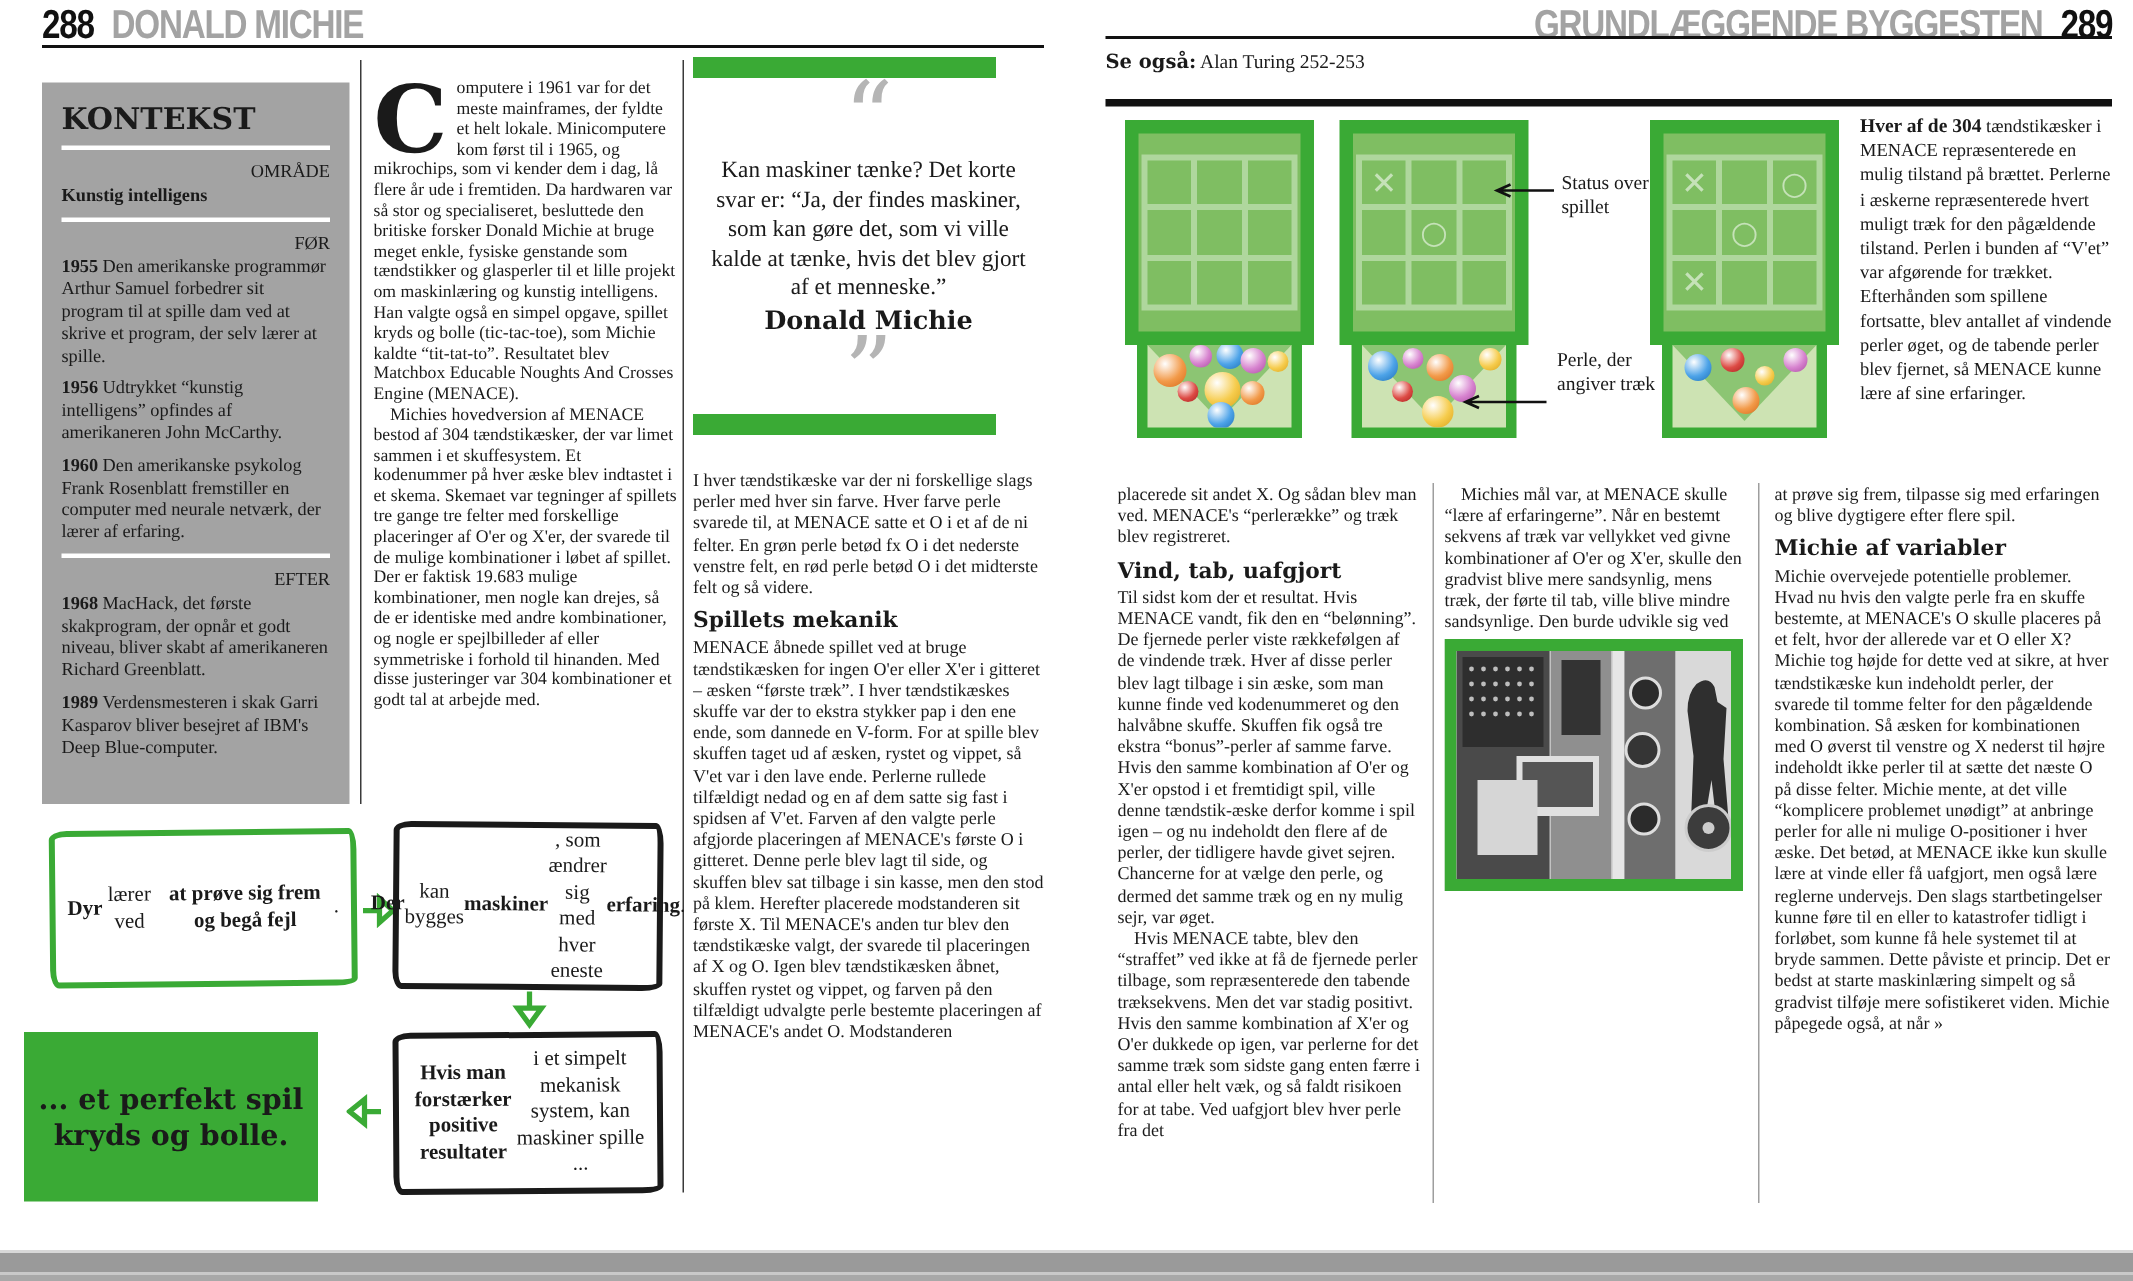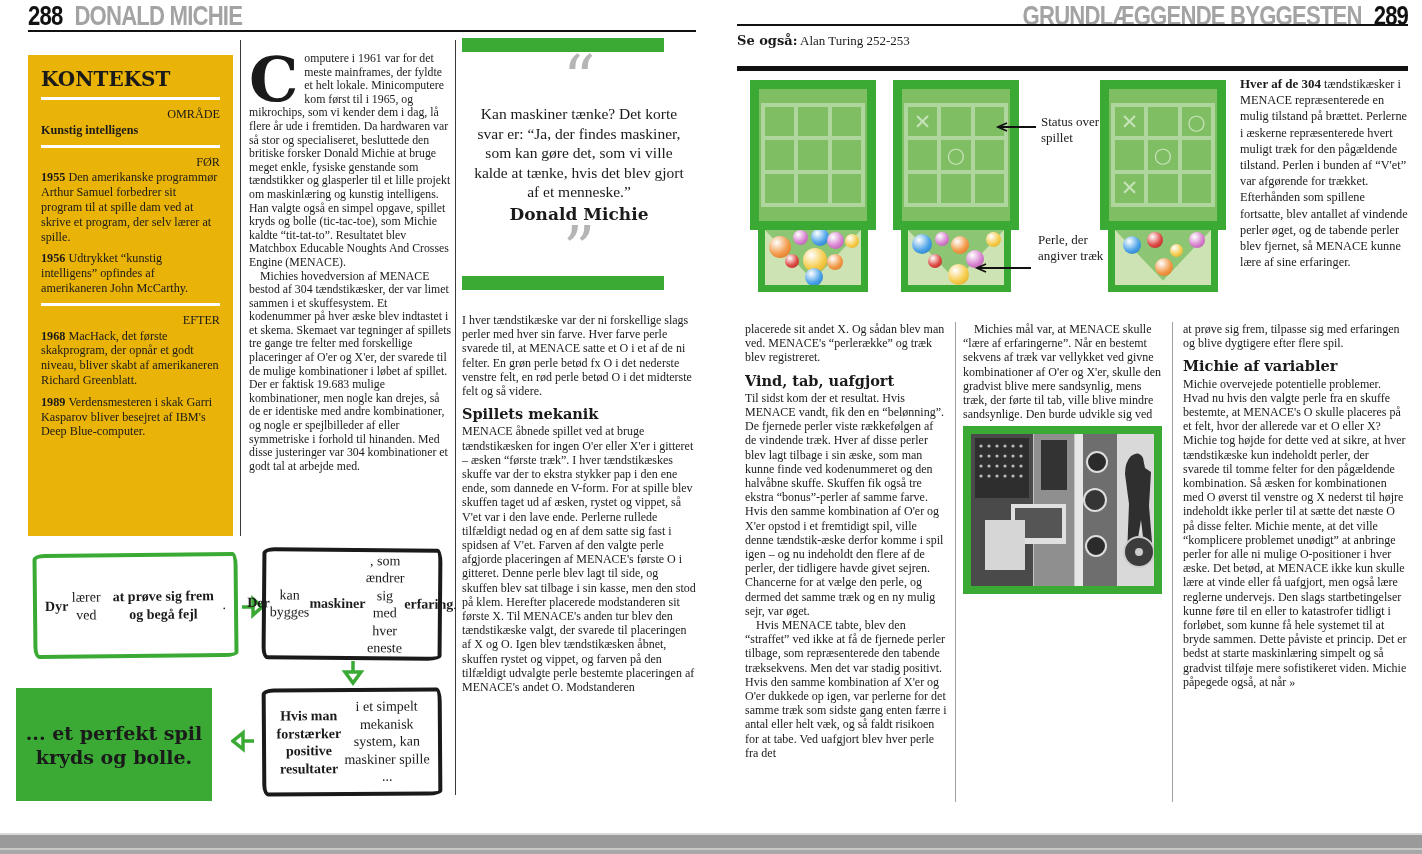--- a/index.html
+++ b/index.html
@@ -8,21 +8,21 @@
   .abs{position:absolute;}
   
   .hd{font-family:"Liberation Sans",sans-serif;font-weight:bold;font-size:27px;letter-spacing:-1px;
       white-space:nowrap;transform:scaleX(.82);}
   .hd-left{left:28px;top:1px;transform-origin:left center;}
   .hd-right{right:14px;top:1px;transform-origin:right center;text-align:right;}
   .hd .num{color:#111;}
   .hd .ttl{color:#a3a3a3;margin:0 8px;}
   .hd-rule{height:2px;background:#111;}
   
-  .sidebar{left:28px;top:55px;width:205px;height:481px;background:#eab308;box-sizing:border-box;
+  .sidebar{left:28px;top:55px;width:205px;height:481px;background:#a3a3a3;box-sizing:border-box;
            padding:12px 13px 10px 13px;overflow:hidden;}
   .sb-title{font-family:"DejaVu Serif",serif;font-weight:bold;font-size:20px;margin:0 0 6px 0;}
   .sb-rule{height:3px;background:#ffffff;margin:6px 0 7px 0;}
   .sidebar p{margin:0 0 7px 0;font-size:12.2px;line-height:14.8px;}
   .sb-label{font-size:12.5px;margin:0 0 1px 0 !important;text-align:right;}
   .sb-bold{font-weight:bold;font-size:13px;}
   .sb-entry b{margin-right:3px;}
   
   .vrule{width:1px;background:#3a3a3a;}
   .vrule-light{width:1px;background:#9e9e9e;}
@@ -95,20 +95,21 @@
 
   <div class="abs sidebar">
     <div class="sb-title">KONTEKST</div>
     <div class="sb-rule"></div>
     <p class="sb-label">OMRÅDE</p>
     <p class="sb-bold">Kunstig intelligens</p>
     <div class="sb-rule"></div>
     <p class="sb-label">FØR</p>
     <p class="sb-entry"><b>1955</b><span>Den amerikanske programmør Arthur Samuel forbedrer sit program til at spille dam ved at skrive et program, der selv lærer at spille.</span></p>
     <p class="sb-entry"><b>1956</b><span>Udtrykket “kunstig intelligens” opfindes af amerikaneren John McCarthy.</span></p>
+    <p class="sb-entry"><b>1960</b><span>Den amerikanske psykolog Frank Rosenblatt fremstiller en computer med neurale netværk, der lærer af erfaring.</span></p>
     <div class="sb-rule"></div>
     <p class="sb-label">EFTER</p>
     <p class="sb-entry"><b>1968</b><span>MacHack, det første skakprogram, der opnår et godt niveau, bliver skabt af amerikaneren Richard Greenblatt.</span></p>
     <p class="sb-entry"><b>1989</b><span>Verdensmesteren i skak Garri Kasparov bliver besejret af IBM's Deep Blue-computer.</span></p>
   </div>
 
   <div class="abs vrule" style="left:240px;top:40px;height:496px;"></div>
 
   <div class="abs col2">
     <p><span class="dropcap">C</span><span>omputere i 1961 var for det meste mainframes, der fyldte et helt lokale. Minicomputere kom først til i 1965, og mikrochips, som vi kender dem i dag, lå flere år ude i fremtiden. Da hardwaren var så stor og specialiseret, besluttede den britiske forsker Donald Michie at bruge meget enkle, fysiske genstande som tændstikker og glasperler til et lille projekt om maskinlæring og kunstig intelligens. Han valgte også en simpel opgave, spillet kryds og bolle (tic-tac-toe), som Michie kaldte “tit-tat-to”. Resultatet blev Matchbox Educable Noughts And Crosses Engine (MENACE).</span></p>

